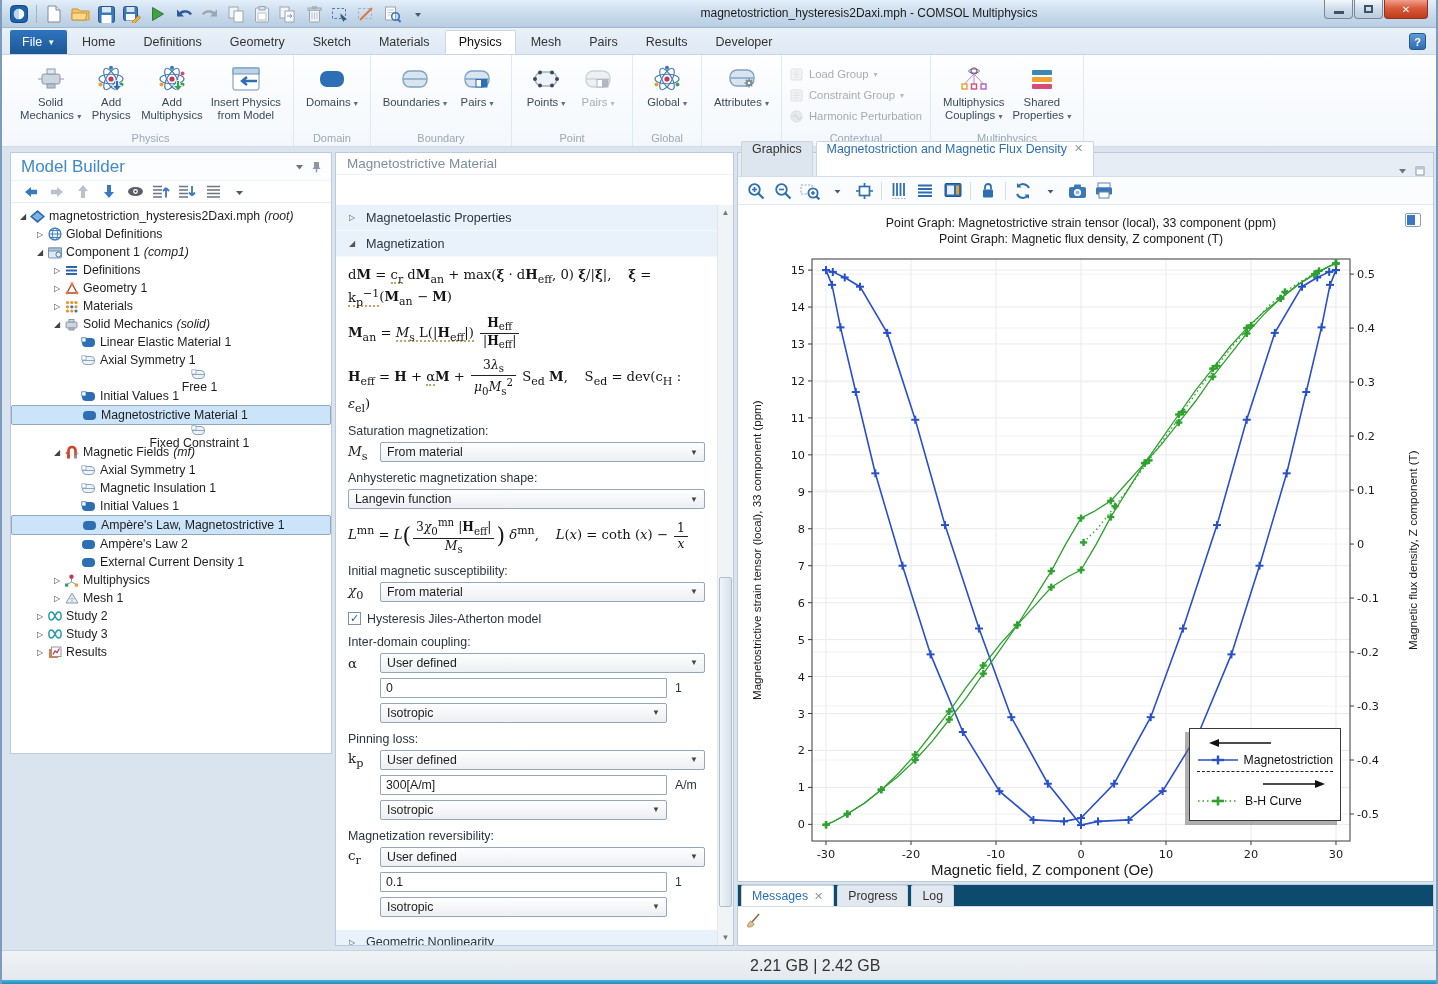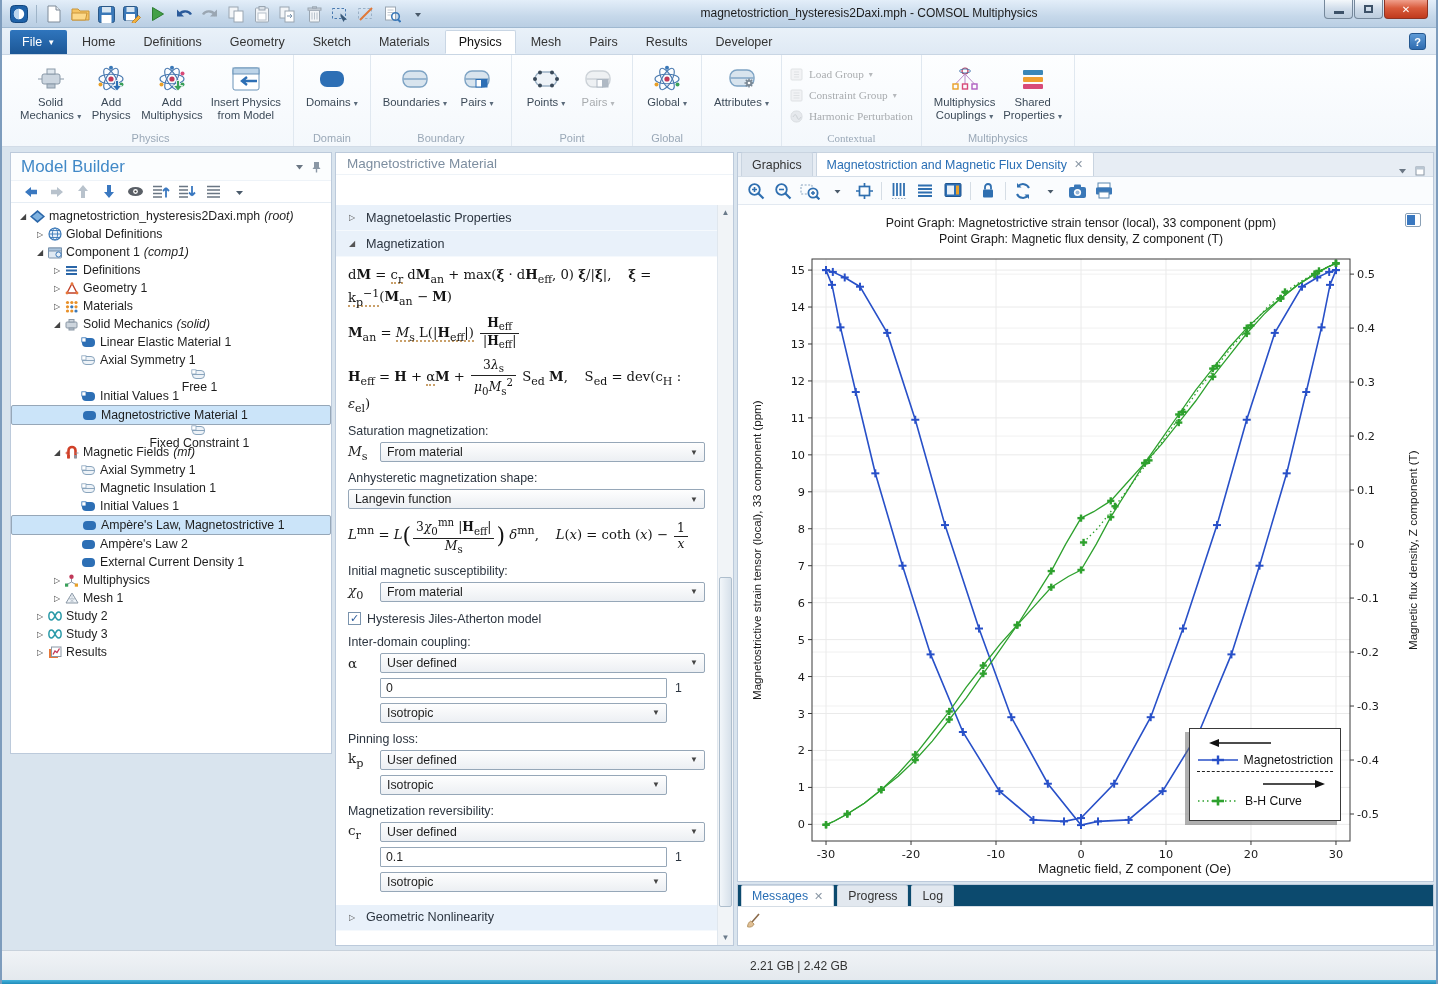--- a/index.html
+++ b/index.html
@@ -29,21 +29,21 @@
 
   
   .ribbon{position:absolute;left:0;top:55px;width:100%;height:92px;background:linear-gradient(#fdfeff,#f4f8fc);border-bottom:1px solid #d2dce7;display:flex;align-items:stretch;padding-left:6px;}
   .rgroup{position:relative;display:flex;align-items:flex-start;padding:5px 8px 16px 8px;border-right:1px solid #e0e8f0;}
   .rglabel{position:absolute;left:0;right:0;bottom:2px;text-align:center;font-size:11px;color:#9aa8b7;white-space:nowrap;}
   .rbtn{display:flex;flex-direction:column;align-items:center;width:auto;min-width:52px;padding:2px 4px;border-radius:2px;}
   .rbtn .ricon{height:34px;display:flex;align-items:center;justify-content:center;}
   .rbtn .rlabel{font-size:11.3px;line-height:12.5px;color:#3c4a58;text-align:center;white-space:nowrap;}
   .rbtn.dis,.rrow.dis{opacity:.45;filter:grayscale(.7);}
   .rcaret{font-size:8px;color:#5a6a7a;}
-  .rstack{display:flex;flex-direction:column;justify-content:flex-start;gap:3px;padding-top:10px;font-family:Liberation Serif, serif;}
+  .rstack{display:flex;flex-direction:column;justify-content:flex-start;gap:3px;padding-top:10px;}
   .rrow{display:flex;align-items:center;gap:5px;font-size:11.3px;color:#3c4a58;white-space:nowrap;height:18px;}
 
   
   .panel{position:absolute;background:#fff;border:1px solid #bccadb;}
   .phead{height:28px;background:#fbfdfe;display:flex;align-items:center;padding:0 10px;border-bottom:1px solid #eef3f8;}
   .phead .ptitle{font-size:17px;color:#4189c7;font-weight:400;}
   .phead .picons{margin-left:auto;display:flex;gap:8px;align-items:center;}
 
   
   #mb{left:8px;top:152px;width:322px;height:602px;}
@@ -79,48 +79,48 @@
   .indent{margin-left:32px;}
   .cbrow{display:flex;align-items:center;gap:6px;margin:10px 0 4px 0;font-size:12.4px;color:#2c3540;}
   .cbox{width:13px;height:13px;border:1px solid #7a93ad;background:#fff;display:inline-flex;align-items:center;justify-content:center;color:#2a5a9a;font-size:11px;font-weight:bold;}
   .stscroll{position:absolute;right:0;top:52px;bottom:0;width:16px;background:#f1f4f7;border-left:1px solid #e0e7ee;}
   .sthumb{position:absolute;left:1px;width:13px;border:1px solid #aebecd;border-radius:2px;background:linear-gradient(90deg,#f2f6fa,#d6e0ea);}
   .sarrow{position:absolute;left:0;width:15px;height:15px;text-align:center;font-size:8px;color:#6a7a8a;line-height:15px;}
 
   
   #gx{left:735px;top:152px;width:697px;height:730px;border-bottom:1px solid #bccadb;}
   .gtabs{height:24px;background:#e7edf4;display:flex;align-items:flex-end;border-bottom:1px solid #d5dee8;}
-  .gtab{height:24px;display:flex;align-items:center;gap:7px;padding:0 10px;font-size:12.4px;color:#333;background:#dde5ee;border:1px solid #c9d4e0;border-bottom:none;margin-left:3px;border-radius:2px 2px 0 0;}
+  .gtab{height:35px;display:flex;align-items:flex-start;gap:7px;padding:0 10px;font-size:12.4px;color:#333;background:#dde5ee;border:1px solid #c9d4e0;border-bottom:none;margin-left:3px;border-radius:2px 2px 0 0;}
   .gtab.active{background:#fff;color:#2a6fb5;}
   .gtab .x{color:#8a97a5;font-size:11px;}
   .gticons{margin-left:auto;display:flex;gap:8px;padding-right:8px;align-items:center;}
   .gtoolbar{height:28px;display:flex;align-items:center;gap:7px;padding:0 8px;background:#fafcfe;border-bottom:1px solid #e2e9f1;}
   .gbtn{display:inline-flex;align-items:center;justify-content:center;height:24px;min-width:20px;border-radius:2px;}
   .gsep{width:1px;height:18px;background:#d5dde5;}
   .plot-area{position:absolute;left:0;top:52px;right:0;bottom:0;background:#fff;}
   .ptitle-line{position:absolute;left:74px;width:538px;text-align:center;font-size:12.3px;color:#1a1a1a;white-space:nowrap;}
   .ylab{position:absolute;white-space:nowrap;font-size:11.6px;color:#1a1a1a;transform:rotate(-90deg);transform-origin:0 0;}
-  .xlab{position:absolute;left:193px;width:300px;text-align:right;top:656px;font-size:13px;color:#1a1a1a;}
+  .xlab{position:absolute;left:193px;width:300px;text-align:left;top:656px;font-size:15px;color:#1a1a1a;}
   .tick{font-family:"DejaVu Sans",sans-serif;font-size:11.3px;fill:#1a1a1a;}
   .legend{position:absolute;left:451px;top:523px;width:152px;height:93px;background:#fff;border:1px solid #3a3a3a;box-shadow:-4px 4px 0 rgba(110,110,110,.55);padding:5px 7px;}
   .lgrow{display:flex;align-items:center;gap:6px;height:17px;}
   .lgsep{border-top:1.6px dashed #222;margin:3px 0;}
   .lglabel{font-size:12.2px;color:#111;white-space:nowrap;}
   .corner-ico{position:absolute;right:12px;top:8px;}
 
   
   #ms{left:735px;top:884px;width:697px;height:62px;}
   .mtabs{height:22px;background:#0c4a6e;display:flex;align-items:flex-end;border-bottom:1px solid #d5dde5;}
   .mtab{height:21px;display:flex;align-items:center;gap:6px;padding:0 10px;font-size:12.3px;color:#333;margin-left:3px;background:#e2e8ef;border:1px solid #cdd7e1;border-bottom:none;border-radius:2px 2px 0 0;}
   .mtab.active{background:#fff;color:#2a6fb5;}
   .mbody{padding:3px 8px;}
 
   
   .statusbar{position:absolute;left:0;bottom:4px;width:100%;height:30px;background:linear-gradient(#f0f3f6,#e4e9ee);border-top:1px solid #c8d2dc;display:flex;align-items:center;}
-  .mem{margin-left:748px;font-size:12px;color:#333;}
+  .mem{margin-left:748px;font-size:16px;color:#333;}
   .tealbar{position:absolute;left:0;bottom:0;width:100%;height:4px;background:linear-gradient(#45b4dd,#1f8cba);}
   svg{display:block;}
 </style>
 </head>
 <body>
 
 <div class="win">
 
   <div class="titlebar">
     <div class="qat" id="qat">
@@ -896,20 +896,24 @@
             </div>
         </div>
 
         <div class="flabel">Pinning loss:</div>
         <div class="frow">
           <span class="fsym">k<sub>p</sub></span>
           <div class="sel">
               <span>User defined</span>
               <span class="scaret">▼</span>
             </div>
+        </div>
+        <div class="frow indent">
+          <input class="inp" value="300[A/m]" style="">
+          <span class="unit">A/m</span>
         </div>
         <div class="frow indent" style="margin-right:38px;">
           <div class="sel">
               <span>Isotropic</span>
               <span class="scaret">▼</span>
             </div>
         </div>
 
         <div class="flabel">Magnetization reversibility:</div>
         <div class="frow">

